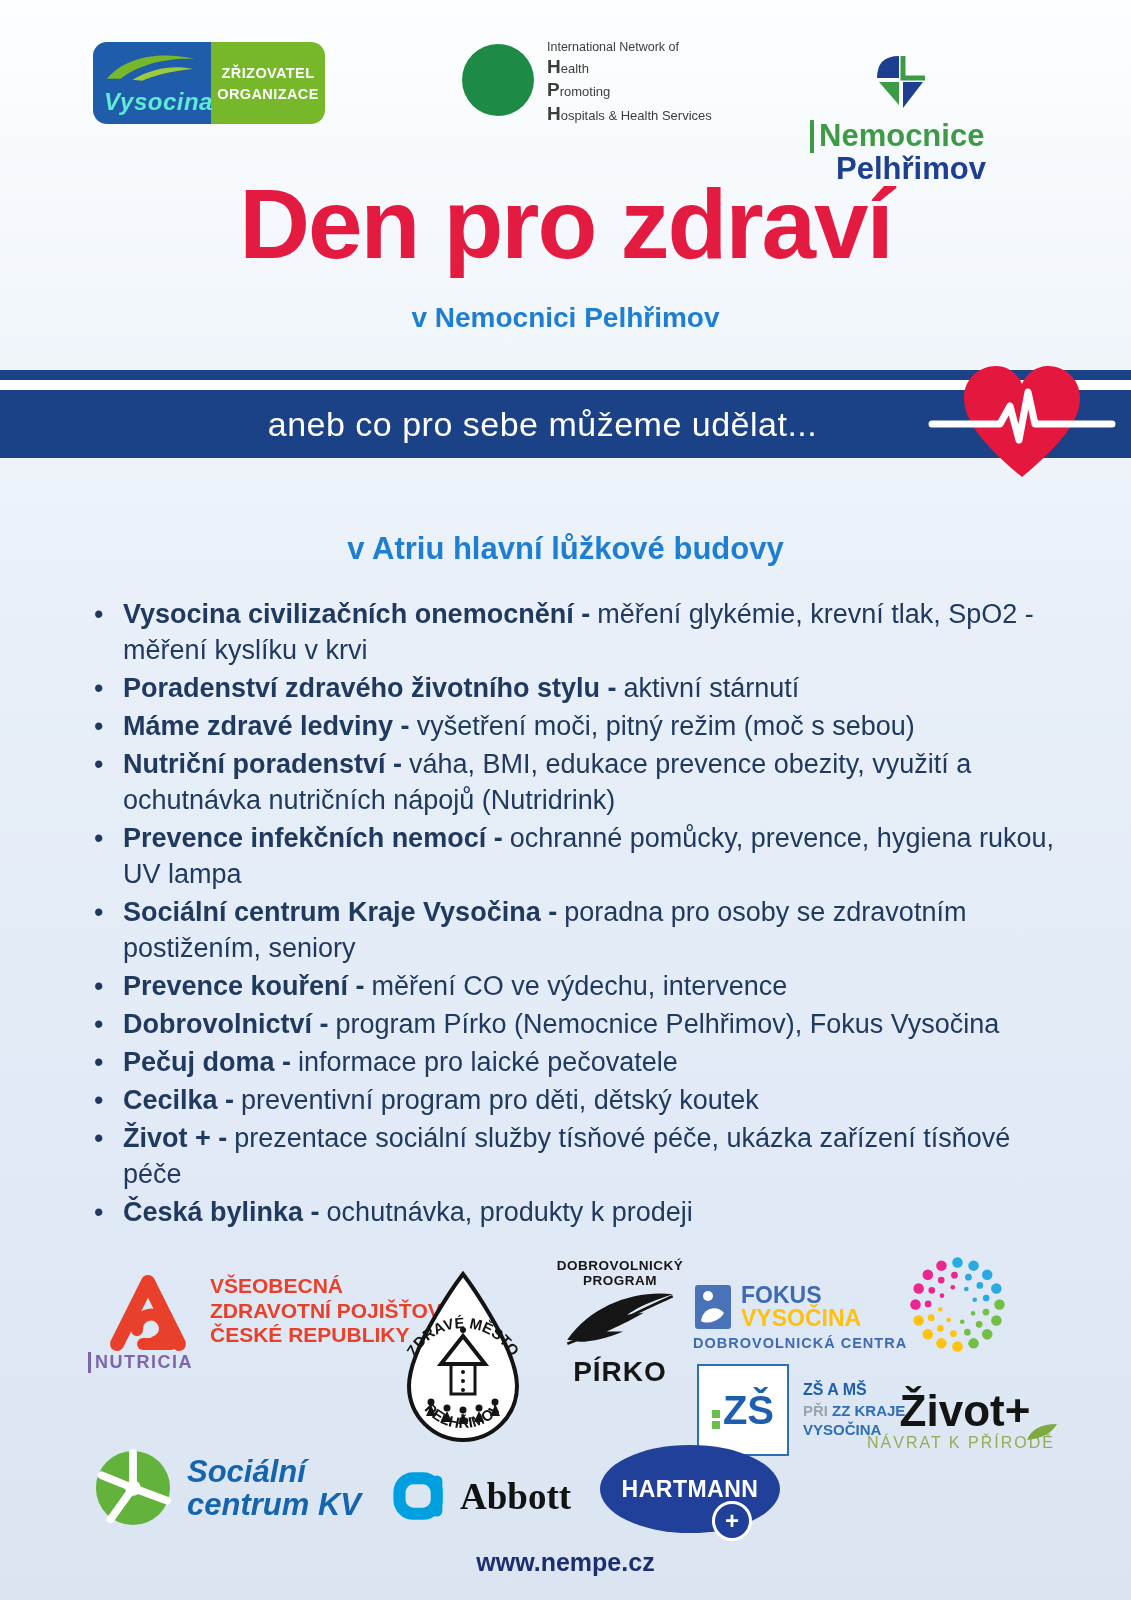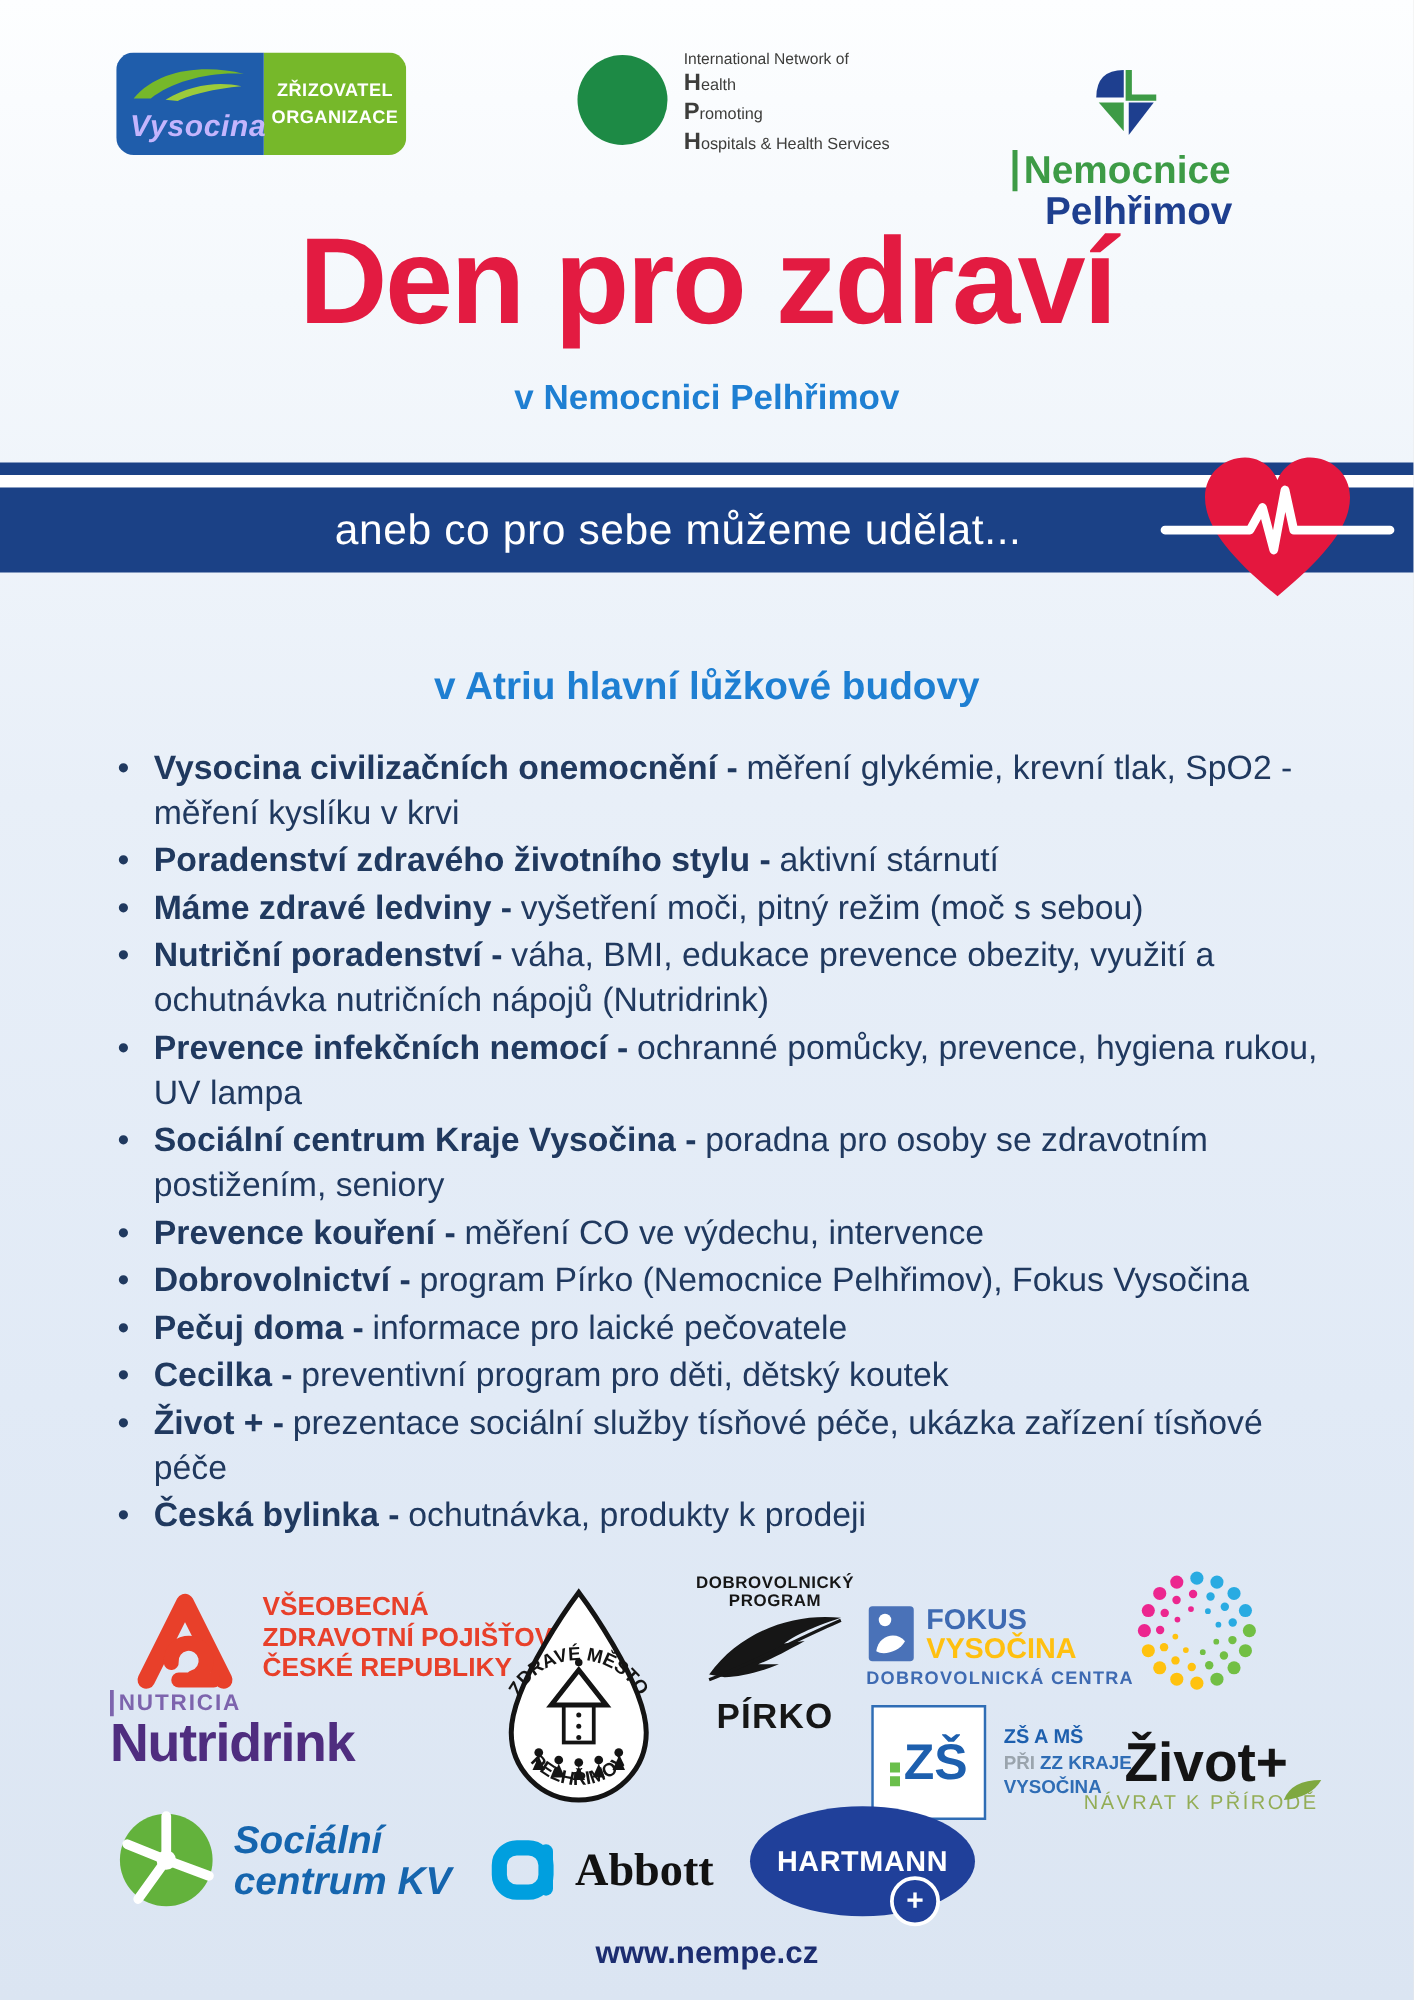--- a/index.html
+++ b/index.html
@@ -3,21 +3,21 @@
 <meta charset="utf-8">
 <style>
   body{margin:0;background:#e9e9e9;font-family:"Liberation Sans",sans-serif;}
   .poster{position:relative;width:1131px;height:1600px;margin:0 auto;overflow:hidden;
     background:linear-gradient(180deg,#fdfeff 0%,#f4f8fc 15%,#e8eff8 40%,#e1eaf6 70%,#dbe5f2 100%);}
 
   
   .vys{position:absolute;left:93px;top:42px;width:232px;height:82px;border-radius:14px;overflow:hidden;display:flex;}
   .vys-left{width:118px;background:#1f5dab;position:relative;}
   .vys-left svg{position:absolute;top:7px;left:10px;}
-  .vys-brand{position:absolute;bottom:8px;left:11px;color:#c4b5fd;font-size:24px;font-weight:700;font-style:italic;letter-spacing:.5px;}
+  .vys-brand{position:absolute;bottom:8px;left:11px;color:#5eead4;font-size:24px;font-weight:700;font-style:italic;letter-spacing:.5px;}
   .vys-right{flex:1;background:#76b82a;color:#fff;display:flex;flex-direction:column;justify-content:center;align-items:center;gap:5px;font-weight:700;font-size:14.5px;letter-spacing:.4px;}
   .hph{position:absolute;left:462px;top:40px;display:flex;gap:13px;align-items:flex-start;}
   .hph-circle{width:72px;height:72px;border-radius:50%;background:#1d8a45;margin-top:4px;}
   .hph-text{color:#3d3d3b;line-height:1.22;}
   .hph-first{font-size:12.5px;}
   .hph-line{display:flex;align-items:baseline;}
   .hph-ini{font-size:19px;font-weight:700;}
   .hph-rest{font-size:13px;}
   .nem{position:absolute;left:810px;top:48px;display:flex;align-items:center;gap:8px;flex-direction:column;}
   .nem-1{color:#3d9b46;font-size:31px;font-weight:700;border-left:4px solid #3d9b46;padding-left:5px;line-height:1.05;}
@@ -173,21 +173,20 @@
     </svg>
     <div class="vzp-text">
       <div>VŠEOBECNÁ</div>
       <div>ZDRAVOTNÍ POJIŠŤOVNA</div>
       <div>ČESKÉ REPUBLIKY</div>
     </div>
   </div>
 
   <div class="nutri">
     <div class="nutri-brand">NUTRICIA</div>
-    <div class="nutri-prod">Nutridrink</div>
   </div>
 
   <svg class="drop" width="160" height="196" viewBox="0 0 160 196">
     <defs>
       <path id="arcTop" d="M 26 122 A 54 54 0 0 1 134 122"></path>
       <path id="arcBot" d="M 32 132 A 50 50 0 0 0 128 132"></path>
     </defs>
     <path d="M80 14 C80 14 26 86 26 126 A54 54 0 0 0 134 126 C134 86 80 14 80 14 Z" fill="#ffffff" stroke="#141414" stroke-width="4"></path>
     <polygon points="58,104 80,76 102,104" fill="none" stroke="#141414" stroke-width="4"></polygon>
     <rect x="68" y="104" width="24" height="30" fill="none" stroke="#141414" stroke-width="3"></rect>

